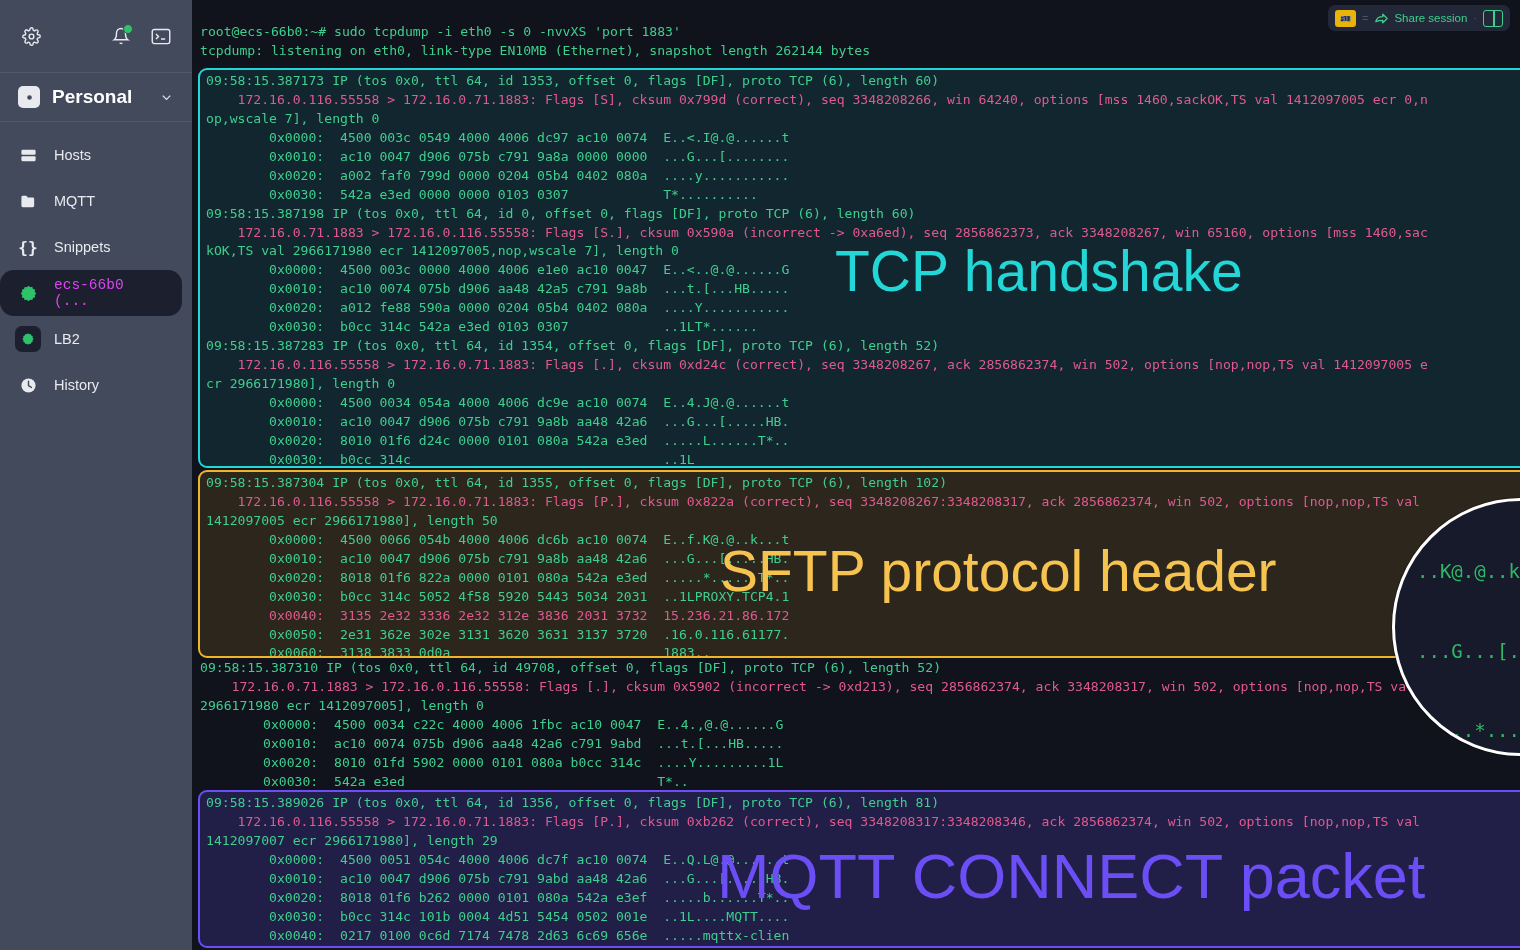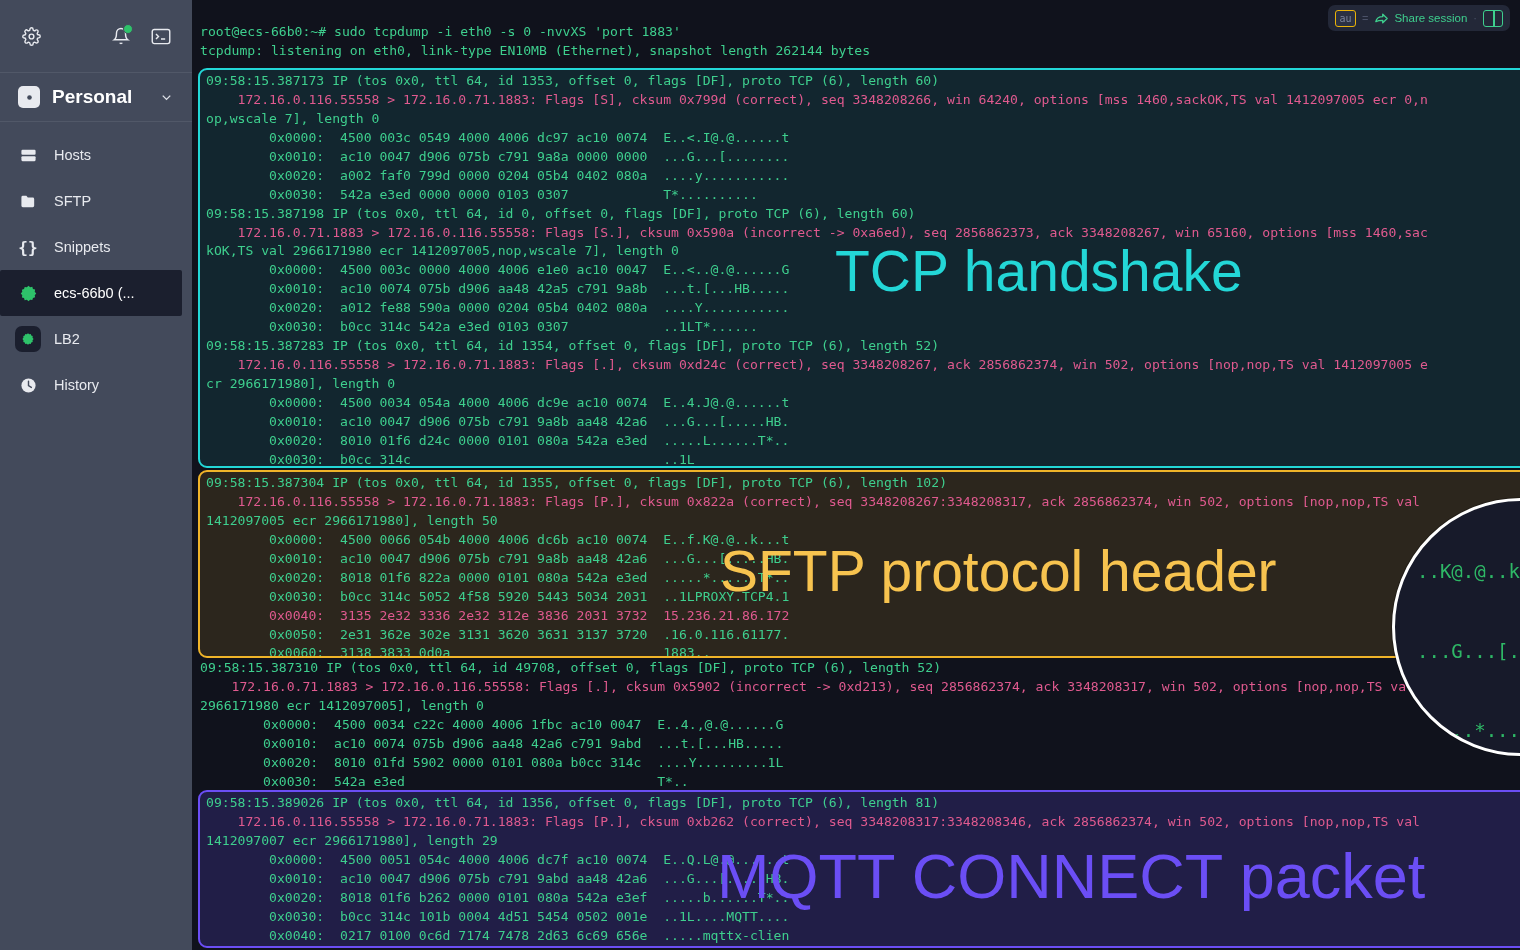--- a/index.html
+++ b/index.html
@@ -53,23 +53,24 @@
   .sb-item {
     height: 46px; display: flex; align-items: center;
     padding: 0 18px; gap: 16px; cursor: pointer;
     color: #e8eaef; font-size: 14.5px;
     border-radius: 10px;
     margin: 0 4px 0 0;
   }
   .sb-item .ic { width: 20px; display: flex; align-items: center; justify-content: center; flex:0 0 20px; color: #e8eaef; }
   .sb-item.active {
     background: #1b1f2e;
-    color: #ffffff;
-    border-radius: 2px;
+    color: #d946ef;
+    border-radius: 14px;
     margin-right: 10px;
+    font-family: Liberation Mono, monospace;
   }
   .sb-item.active .ic { color: #2ec26a; }
   .sb-item.nested .ic {
     width: 26px; height: 26px; flex: 0 0 26px;
     background: #1b1f2e; border-radius: 7px; color: #2ec26a;
   }
   .sb-item.nested { padding-left: 15px; gap: 13px; }
 
   
   .term {
@@ -142,21 +143,21 @@
 
   
   .sess-bar {
     position: absolute; right: 10px; top: 5px;
     height: 26px; display: flex; align-items: center;
     background: #232838; border-radius: 7px;
     padding: 0 7px; gap: 6px; z-index: 20;
   }
   .sess-avatar {
     width: 21px; height: 17px; border-radius: 3px;
-    background: #2b3143; border: 1px solid #eab308;
+    background: #2b3143; border: 6px solid #eab308;
     color: #7b849c; font-size: 10px;
     display: flex; align-items: center; justify-content: center;
     font-family: "DejaVu Sans Mono", monospace;
   }
   .sess-dot { color: #4b5268; font-size: 11px; }
   .sess-share { color: #3ecf8e; font-size: 11.5px; display:flex; align-items:center; gap:5px; cursor:pointer; }
   .sess-split {
     width: 20px; height: 17px; border: 1.8px solid #3ecf8e; border-radius: 3px;
     position: relative; cursor: pointer;
   }
@@ -223,21 +224,21 @@
         </span>
         <span>Hosts</span>
       </div>
 
       <div class="sb-item">
         <span class="ic">
           <svg width="17" height="17" viewBox="0 0 24 24" fill="currentColor">
             <path d="M2 6a2 2 0 0 1 2-2h5l2 2.5h7a2 2 0 0 1 2 2V18a2 2 0 0 1-2 2H4a2 2 0 0 1-2-2z"></path>
           </svg>
         </span>
-        <span>SFTP</span>
+        <span>MQTT</span>
       </div>
 
 
       <div class="sb-item">
         <span class="ic" style="font-family:'DejaVu Sans Mono',monospace;font-size:16px;font-weight:bold;">{}</span>
         <span>Snippets</span>
       </div>
 
       <div class="sb-item active">
         <span class="ic">

